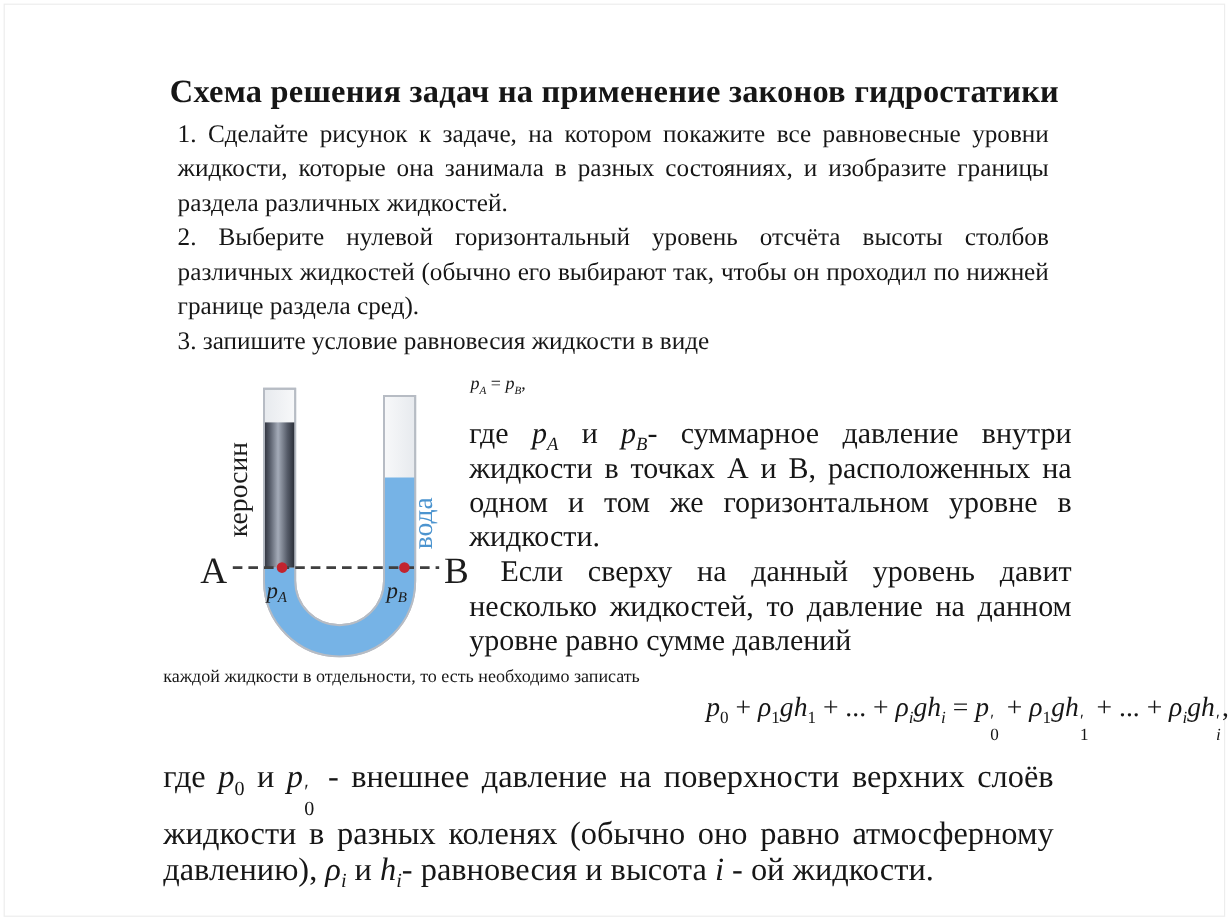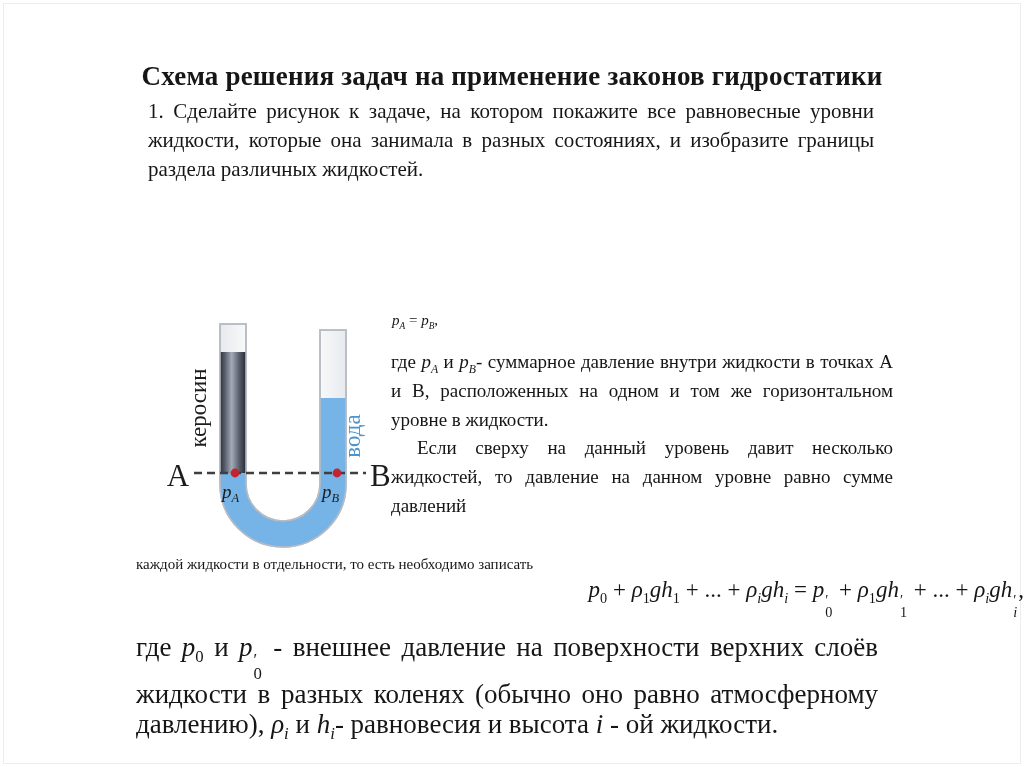--- a/index.html
+++ b/index.html
@@ -23,21 +23,21 @@
   .steps p{margin:0;}
   .fig{
     position:absolute;left:158px;top:316px;width:250px;height:240px;
   }
   .formula-eq{
     position:absolute;left:392px;top:312px;width:428px;
     font-size:15px;
   }
   .rcol{
     position:absolute;left:391px;top:348px;width:502px;
-    font-size:19px;line-height:28.8px;text-align:justify;
+    font-size:25px;line-height:28.8px;text-align:justify;
   }
   .rcol p{margin:0;}
   .rcol .indent{text-indent:26px;}
   .line-full{
     position:absolute;left:136px;top:550px;width:760px;
     font-size:15px;line-height:28.8px;
   }
   .formula-sum{
     position:absolute;left:66px;top:577px;width:958px;
     text-align:right;font-size:23px;
@@ -60,20 +60,22 @@
 </style>
 </head>
 <body>
 
 <div class="frame"></div>
 
 <div class="page-title">Схема решения задач на применение законов гидростатики</div>
 
 <div class="steps">
   <p>1. Сделайте рисунок к задаче, на котором покажите все равновесные уровни жидкости, которые она занимала в разных состояниях, и изобразите границы раздела различных жидкостей.</p>
+  <p>2. Выберите нулевой горизонтальный уровень отсчёта высоты столбов различных жидкостей (обычно его выбирают так, чтобы он проходил по нижней границе раздела сред).</p>
+  <p>3. запишите условие равновесия жидкости в виде</p>
 </div>
 
 <div class="formula-eq"><i>p</i><sub class="it">A</sub><span> = </span><i>p</i><sub class="it">B</sub><span>,</span></div>
 
 <svg class="fig" viewBox="0 0 250 240" aria-hidden="true">
   <defs>
     <linearGradient id="glassGrad" x1="0" y1="0" x2="1" y2="0">
       <stop offset="0" style="stop-color:var(--glassTint)"></stop>
       <stop offset="0.3" style="stop-color:#ffffff"></stop>
       <stop offset="0.7" style="stop-color:#ffffff"></stop>

